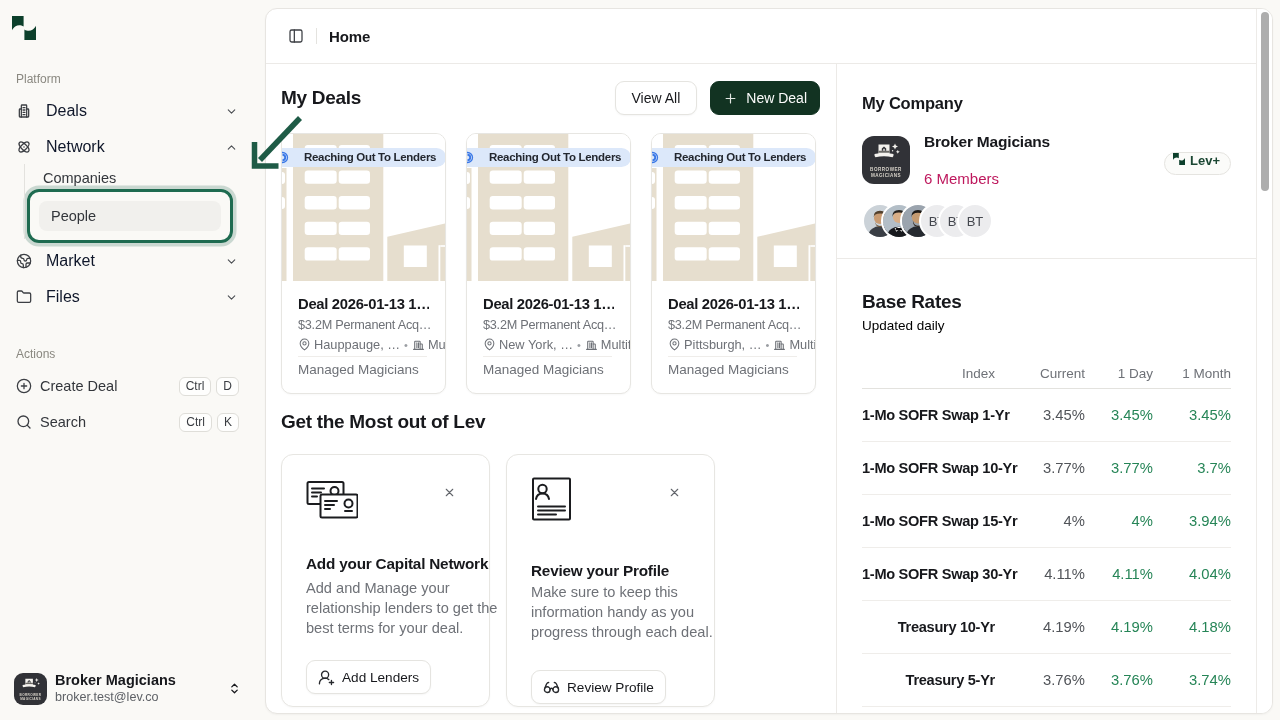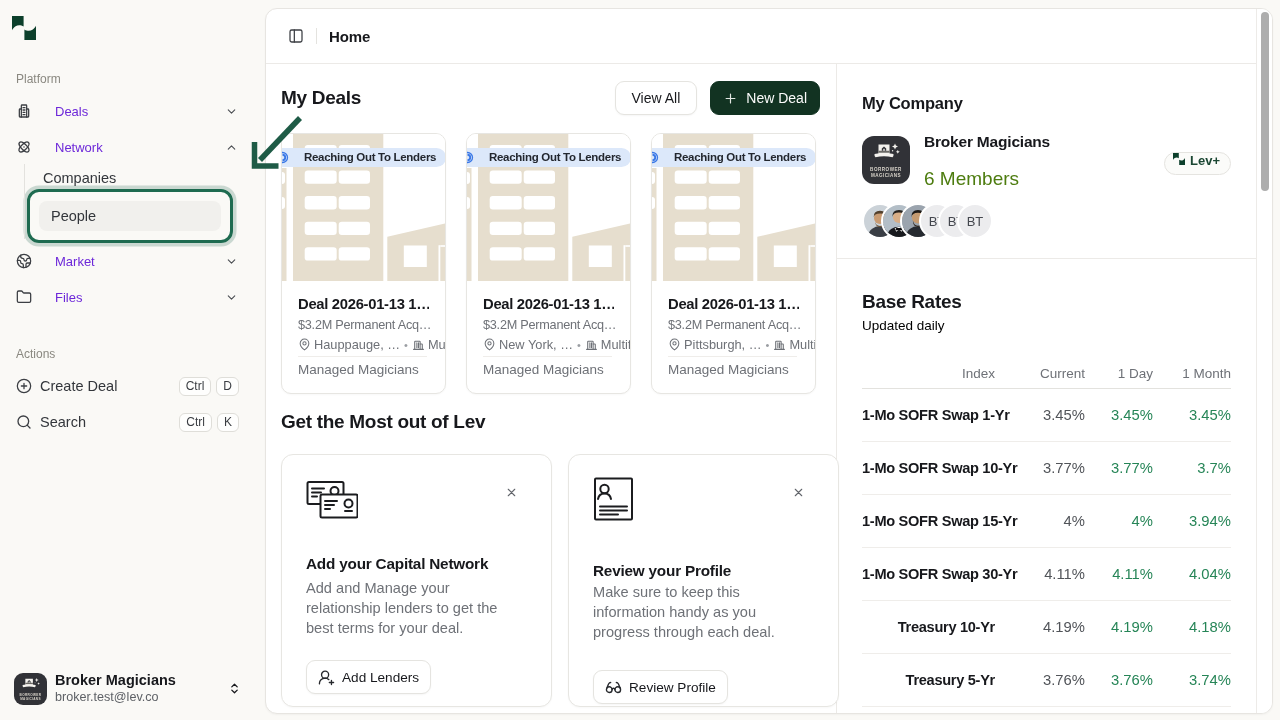--- a/index.html
+++ b/index.html
@@ -12,21 +12,21 @@
   }
   svg { display:block; }
 
   
   .sidebar { position:absolute; left:0; top:0; width:265px; height:720px; }
   .logo { margin:16px 0 0 12px; width:24px; height:24px; }
   .side-label { margin:32px 0 0 16px; font-size:12px; line-height:14px; color:#8A8880; font-weight:400; }
   .nav { margin-top:9px; }
   .nav-item { height:32px; margin-bottom:4px; display:flex; align-items:center; padding:0 27px 0 16px; cursor:pointer; }
   .nav-item .icn { width:16px; height:16px; color:#3C3F44; flex:none; }
-  .nav-item .lbl { margin-left:23px; font-size:13px; color:#6d28d9; }
+  .nav-item .lbl { margin-left:14px; font-size:16px; color:#0f172a; }
   .nav-item .chev { margin-left:auto; width:13px; height:13px; color:#4A4D52; }
   .submenu { position:relative; padding-left:31px; margin:-4px 0 0 0; }
   .submenu .tree-line { position:absolute; left:24px; top:1px; bottom:4px; width:1px; background:#E3E2DE; }
   .sub-item { height:29px; display:flex; align-items:center; padding:0 12px; border-radius:8px; font-size:14.5px; color:#33363B; cursor:pointer; width:197px; }
   .people-ring { width:206px; margin:-3px 0 2px -4px; border:3px solid #1E6B50; border-radius:12px; padding:9px; box-shadow:0 0 0 3.5px rgba(32,101,76,0.22); background:transparent; }
   .people-ring .sub-item { background:#F1F0ED; width:100%; height:30px; }
   .actions-label { margin-top:34px; }
   .action-item { height:32px; margin-bottom:4px; display:flex; align-items:center; padding:0 26px 0 16px; cursor:pointer; }
   .action-item .icn { width:16px; height:16px; color:#3C3F44; flex:none; }
   .action-item .lbl { margin-left:8px; font-size:14.5px; color:#33363B; }
@@ -79,21 +79,21 @@
   .deal-sub { margin-top:6px; font-size:12.7px; letter-spacing:-0.25px; color:#6E7177; white-space:nowrap; overflow:hidden; margin-right:-4px; }
   .deal-meta { margin-top:5px; margin-right:-16px; display:flex; align-items:center; gap:3px; font-size:12.8px; color:#6E7177; white-space:nowrap; overflow:hidden; }
   .deal-meta .micn { width:13px; height:13px; flex:none; color:#6E7177; }
   .deal-meta .dot { font-size:11px; color:#9A9DA2; padding:0 1px; }
   .deal-div { margin-top:4px; border-top:1px solid #EFEDEA; margin-right:2px; }
   .deal-team { margin-top:5px; font-size:13.5px; color:#6E7177; }
 
   
   .promo-head { margin-top:17px; }
   .promo-row { margin-top:21px; display:flex; gap:16px; }
-  .promo-card { width:271px; height:253px; flex:none; border:1px solid #E7E6E2; border-radius:12px; background:#fff; position:relative; box-shadow:0 1px 2px rgba(0,0,0,0.03); }
+  .promo-card { width:209px; height:253px; flex:none; border:1px solid #E7E6E2; border-radius:12px; background:#fff; position:relative; box-shadow:0 1px 2px rgba(0,0,0,0.03); }
   .promo-card .close { position:absolute; top:31px; right:33px; width:13px; height:13px; color:#62656B; cursor:pointer; }
   .promo-icon { position:absolute; left:24px; top:22px; }
   .promo-title { position:absolute; left:24px; font-size:15.3px; font-weight:700; color:#17181C; letter-spacing:-0.2px; }
   .promo-body { position:absolute; left:24px; width:218px; font-size:14.6px; line-height:20px; color:#6E7177; white-space:pre-line; }
   .promo-btn { position:absolute; left:24px; height:34px; border:1px solid #E5E4E0; border-radius:9px; background:#fff; display:flex; align-items:center; gap:7px; padding:0 11px; font-size:13.6px; color:#17181C; cursor:pointer; box-shadow:0 1px 2px rgba(0,0,0,0.04); }
   .promo-btn .icn { width:17px; height:17px; color:#26282C; }
   .promo-1 .promo-title { top:100px; }
   .promo-1 .promo-body { top:123px; }
   .promo-1 .promo-btn  { top:205px; }
   .promo-2 .promo-title { top:107px; }
@@ -101,21 +101,21 @@
   .promo-2 .promo-btn  { top:215px; }
 
   
   .right-panel { flex:1; border-left:1px solid #ECEAE7; min-width:0; }
   .rp-sec1 { padding:27px 25px 0 25px; }
   .h3 { font-size:16.5px; font-weight:700; color:#17181C; letter-spacing:-0.2px; line-height:24px; }
   .company-row { margin-top:18px; display:flex; align-items:center; }
   .company-logo { width:48px; height:48px; border-radius:12px; overflow:hidden; flex:none; }
   .company-txt { margin-left:14px; }
   .company-name { font-size:15.5px; font-weight:700; color:#17181C; letter-spacing:-0.2px; line-height:18px; }
-  .company-members { margin-top:20px; font-size:19px; color:#4d7c0f; line-height:16px; }
+  .company-members { margin-top:20px; font-size:15px; color:#be185d; line-height:16px; }
   .lev-badge { margin-left:auto; margin-top:7px; height:23px; border:1px solid #E5E4E0; border-radius:12px; background:#FBFBF9; display:flex; align-items:flex-start; gap:5px; padding:0 10px 0 8px; cursor:pointer; }
   .lev-badge .lb-txt { font-size:13px; font-weight:700; color:#1B4733; }
   .avatar-row { margin-top:16px; display:flex; }
   .av { width:36px; height:36px; border-radius:50%; border:2px solid #fff; overflow:hidden; flex:none; position:relative; }
   .av + .av { margin-left:-17px; }
   .av-init { background:#ECECEE; display:flex; align-items:center; justify-content:center; font-size:13px; color:#44474E; }
   .rp-divider { margin-top:19px; border-top:1px solid #ECEAE7; }
   .rp-sec2 { padding:32px 25px 0 25px; }
   .updated { margin-top:5px; font-size:13.5px; color:#000000; }
   .rates-table { margin-top:25px; }

